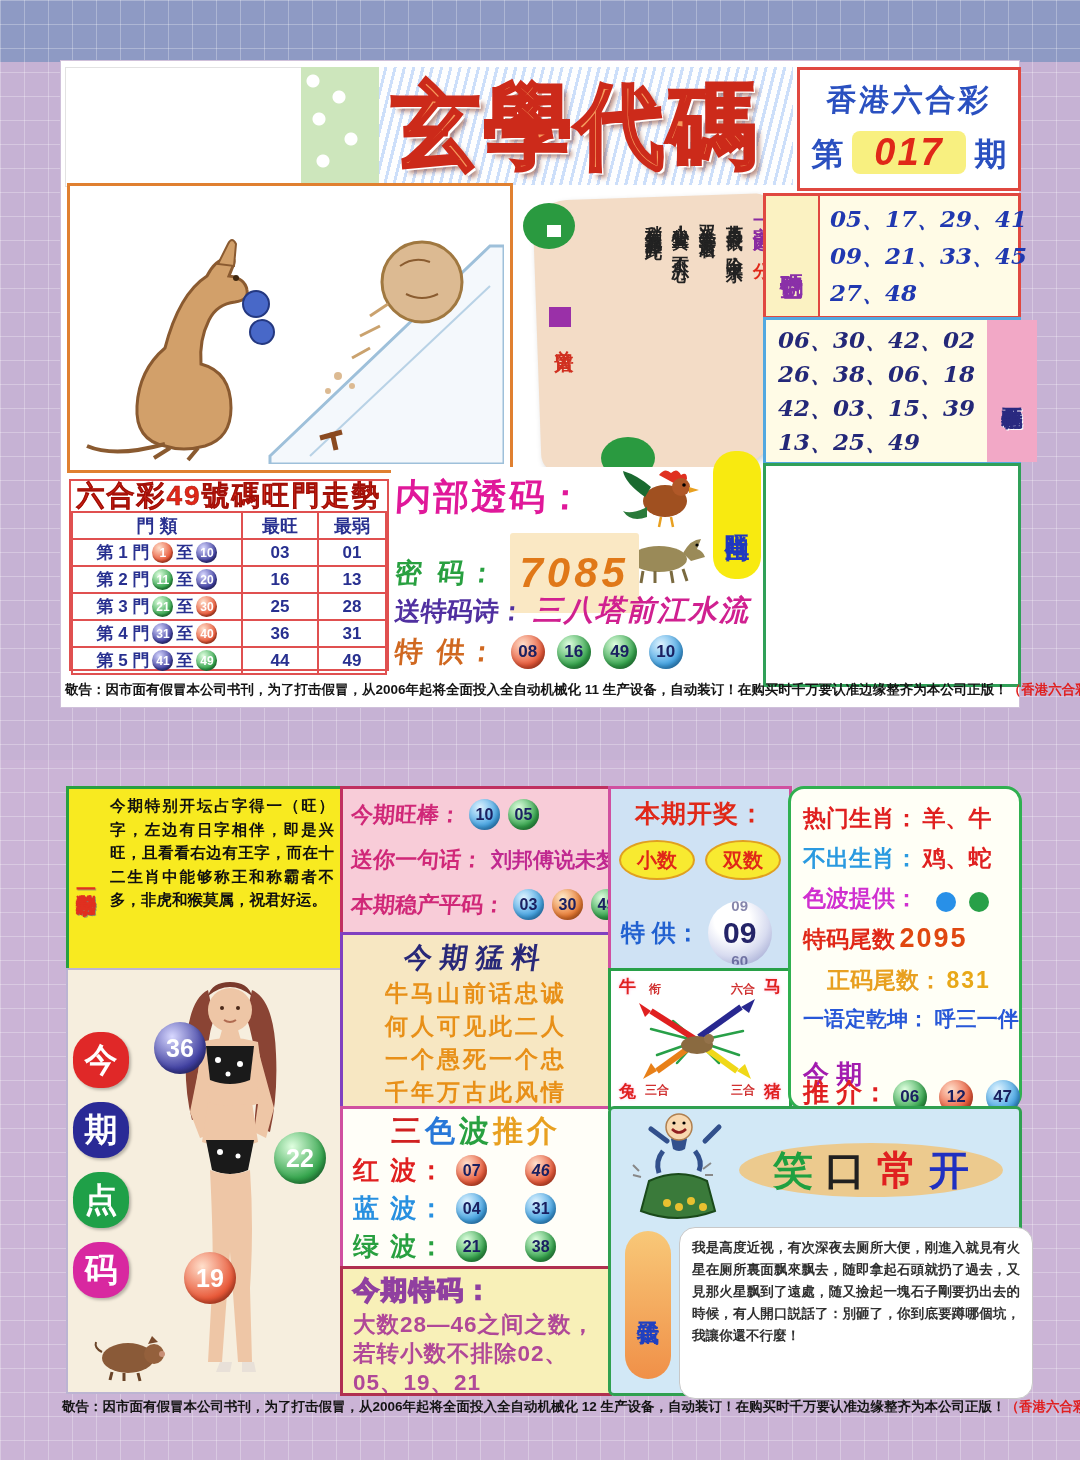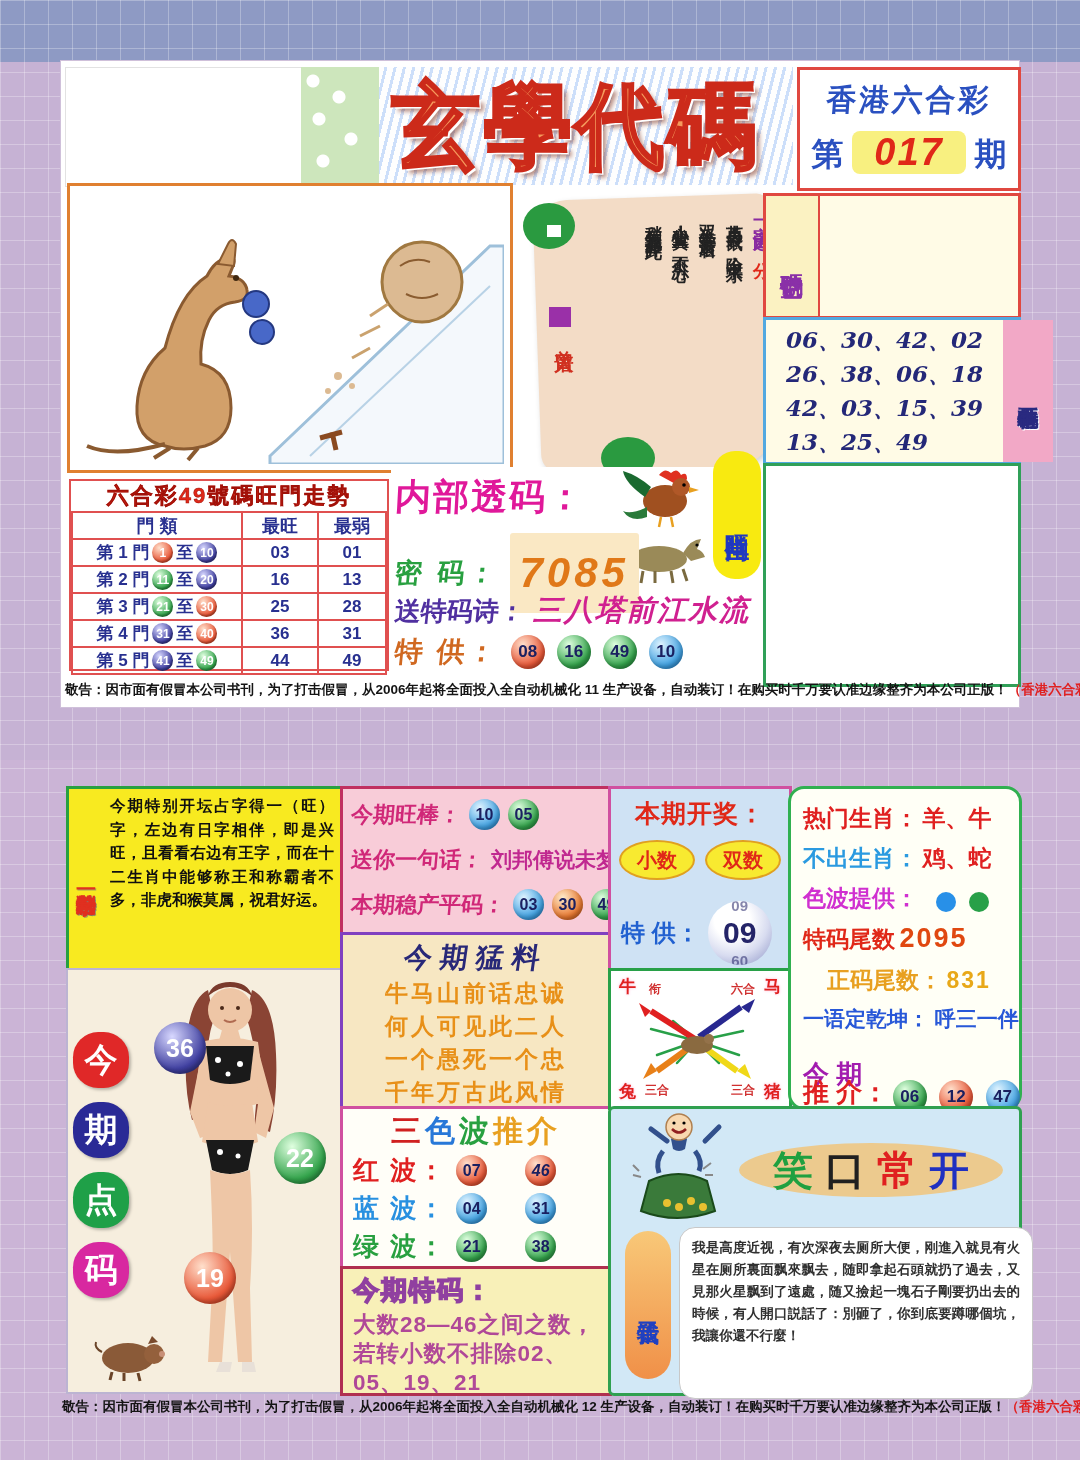--- a/index.html
+++ b/index.html
@@ -63,28 +63,28 @@
   .scroll-word{color:#e02818;}
   .scroll-sig{position:absolute;left:42px;top:150px;font-size:19px;font-weight:bold;color:#d03020;letter-spacing:2px;}
   .sig-square{position:absolute;left:40px;top:122px;width:22px;height:20px;background:#9a30a8;}
   
   .kong-box{left:702px;top:132px;width:252px;height:120px;border:3px solid #e04840;background:#fffbe6;display:flex;}
   .kong-label{width:52px;background:#fbf2c2;border-right:2px solid #e04840;display:flex;align-items:center;justify-content:center;
     font-size:23px;font-weight:900;color:#8a30a8;line-height:26px;}
   .kong-nums{flex:1;padding:4px 10px;font-family:"DejaVu Serif",serif;font-style:italic;font-weight:bold;
     font-size:23px;color:#2038b0;line-height:37px;white-space:nowrap;}
   .fif-box{left:702px;top:256px;width:252px;height:142px;border:3px solid #52a8e0;background:#fffbe6;display:flex;}
-  .fif-nums{flex:1;padding:3px 20px;font-family:"DejaVu Serif",serif;font-style:italic;font-weight:bold;
+  .fif-nums{flex:1;padding:3px 12px;font-family:"DejaVu Serif",serif;font-style:italic;font-weight:bold;
     font-size:23px;color:#242878;line-height:34px;white-space:nowrap;}
   .fif-label{width:50px;background:#f2a8c6;display:flex;align-items:center;justify-content:center;
     font-size:21px;font-weight:900;color:#2a2a80;line-height:22px;text-shadow:1px 1px 0 #fff;}
   .green-box{left:702px;top:402px;width:252px;height:218px;border:3px solid #30a058;background:#fff;}
   
   .trend{left:8px;top:418px;width:316px;height:188px;border:2px solid #e05050;background:#fff;}
-  .trend-title{height:30px;display:flex;align-items:center;justify-content:center;font-size:22px;font-weight:900;
+  .trend-title{height:30px;display:flex;align-items:center;justify-content:center;font-size:28px;font-weight:900;
     color:#e02818;letter-spacing:2px;-webkit-text-stroke:.5px #a01008;}
   .trend table{border-collapse:collapse;width:100%;}
   .trend td,.trend th{border:2px solid #e05050;height:25px;text-align:center;font-size:17px;font-weight:bold;color:#283090;padding:0;}
   .trend th{font-size:18px;}
   .door-cell{display:flex;align-items:center;justify-content:center;gap:3px;}
   .c-red{color:#e02020;} .c-navy{color:#283090;} .c-magenta{color:#d030a0;} .c-green{color:#28a040;} .c-cyan{color:#30a0d0;}
   
   .inner-box{left:330px;top:406px;width:370px;height:206px;background:#fff;}
   .inner-title{position:absolute;left:4px;top:6px;font-size:36px;font-weight:900;color:#e0189a;letter-spacing:2px;transform:skewX(-3deg);}
   .pw-row{position:absolute;left:4px;top:66px;display:flex;align-items:center;gap:10px;}
@@ -209,20 +209,25 @@
       <div>双手带套击滚石。</div>
       <div>小心翼翼，不可分心，</div>
       <div>稍有差池命葬此。</div>
     </div>
     <div class="sig-square"></div>
     <div class="scroll-sig vtext">曾谱人</div>
   </div>
 
   <div class="abs kong-box">
     <div class="kong-label vtext">空亡號碼</div>
+    <div class="kong-nums">
+      <div>05、17、29、41</div>
+        <div>09、21、33、45</div>
+        <div>27、48</div>
+    </div>
   </div>
 
   <div class="abs fif-box">
     <div class="fif-nums">
       <div>06、30、42、02</div>
         <div>26、38、06、18</div>
       <div>42、03、15、39</div>
         <div>13、25、49</div>
     </div>
     <div class="fif-label vtext">十五粒特碼包中</div>

